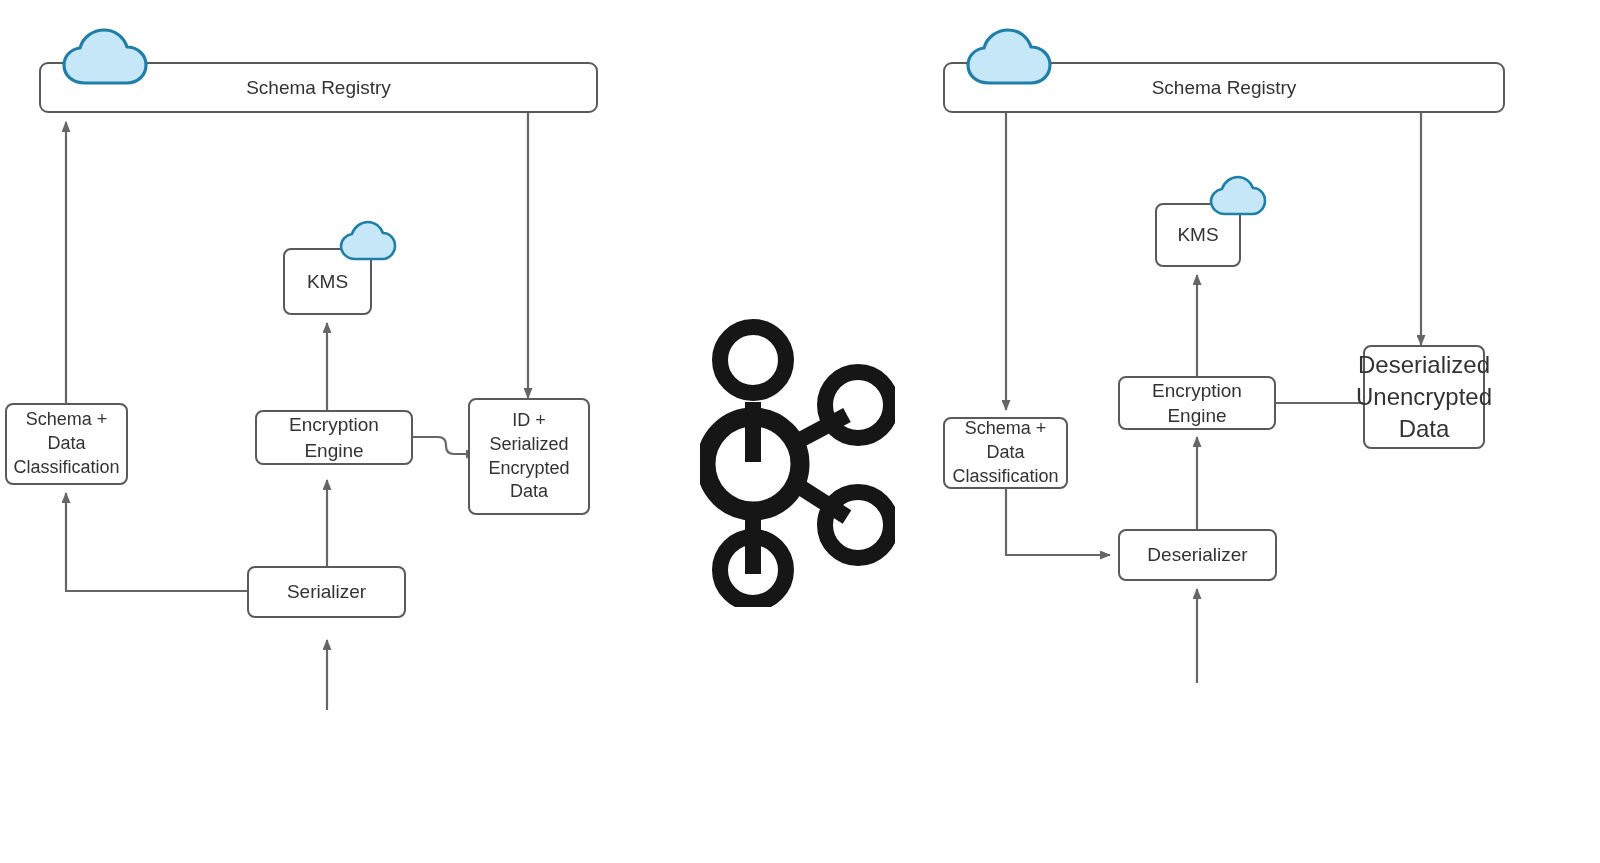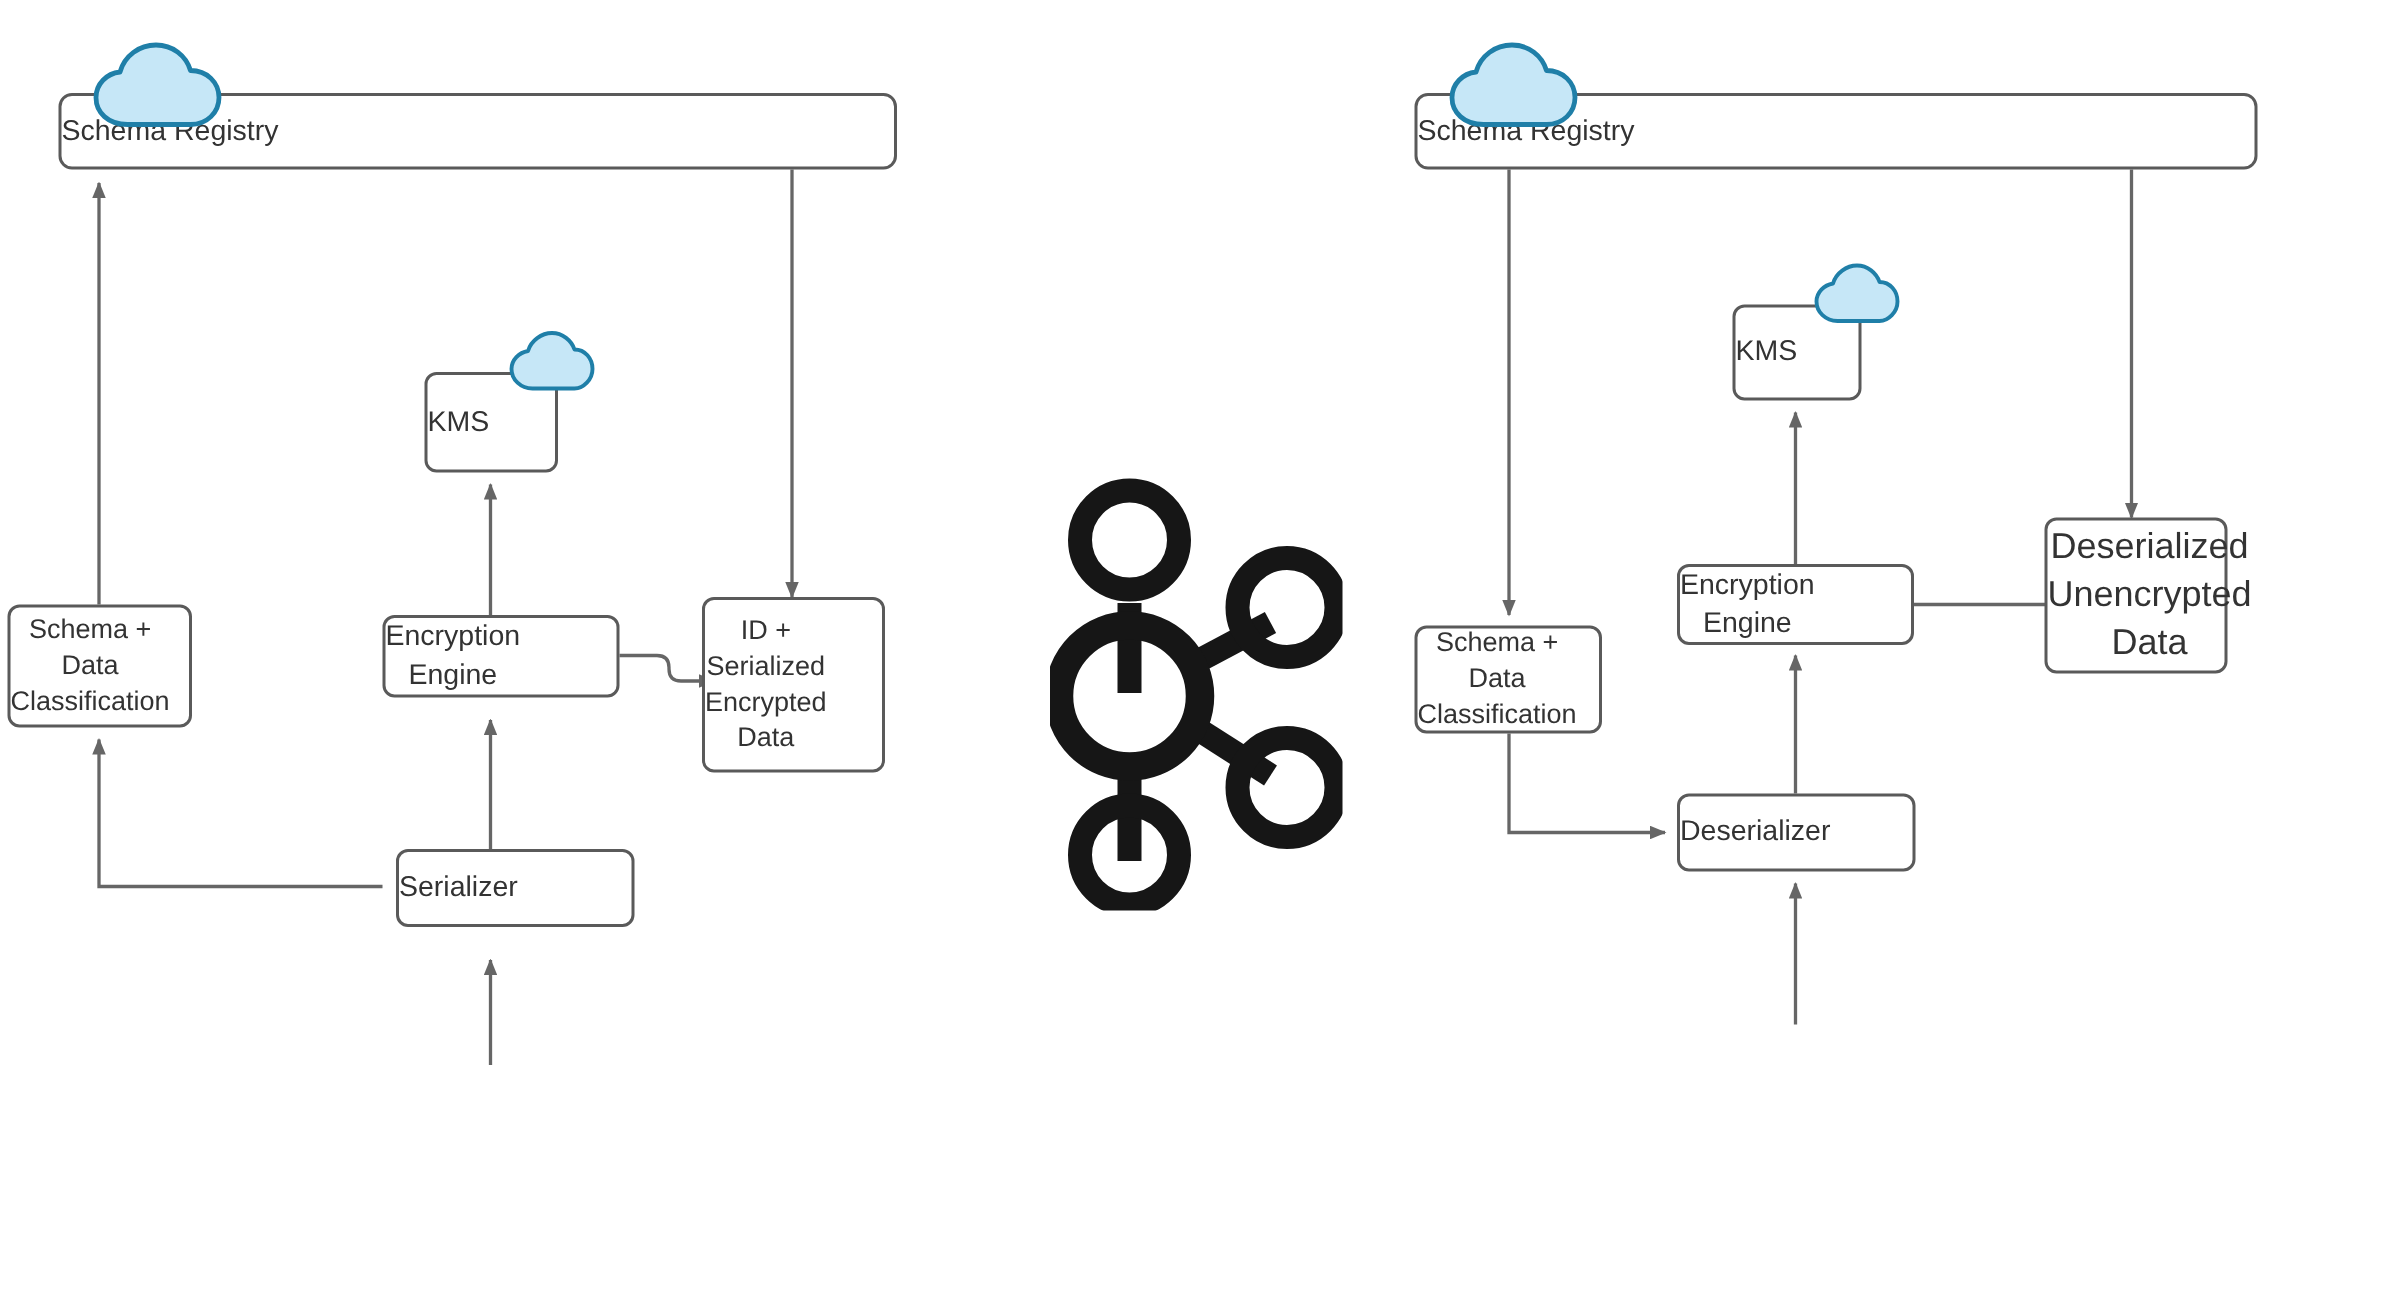--- a/index.html
+++ b/index.html
@@ -19,21 +19,21 @@
     overflow: hidden;
   }
   .node {
     position: absolute;
     box-sizing: border-box;
     border: 2px solid #5a5a5a;
     border-radius: 8px;
     background: #ffffff;
     display: flex;
     align-items: center;
-    justify-content: flex-start;
+    justify-content: center;
     text-align: center;
     color: #333333;
     font-size: 19px;
     line-height: 1.32;
     font-family: "Liberation Sans", sans-serif;
     white-space: pre-line;
     z-index: 3;
   }
   .node.wide-bar {
     border-radius: 9px;
@@ -134,21 +134,21 @@
 Engine</span>
   </div>
 
   <div class="node" style="left:468px; top:398px; width:122px; height:117px; font-size:18px;">
     <span>ID +
 Serialized
 Encrypted
 Data</span>
   </div>
 
-  <div class="node" style="left:264px; top:566px; width:159px; height:52px;">
+  <div class="node" style="left:247px; top:566px; width:159px; height:52px;">
     <span>Serializer</span>
   </div>
 
 
   <div class="node wide-bar" style="left:943px; top:62px; width:562px; height:51px;">
     <span>Schema Registry</span>
   </div>
 
   <div class="node" style="left:1155px; top:203px; width:86px; height:64px;">
     <span>KMS</span>

